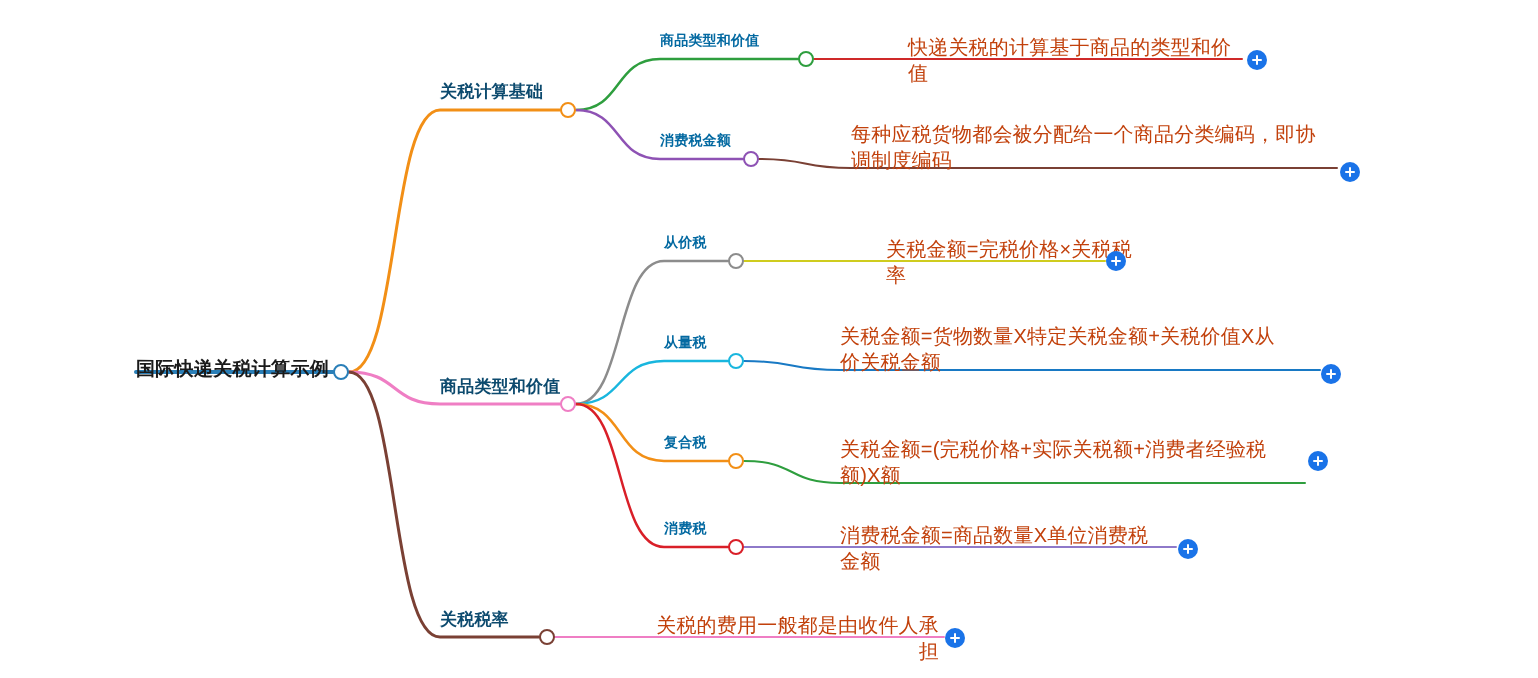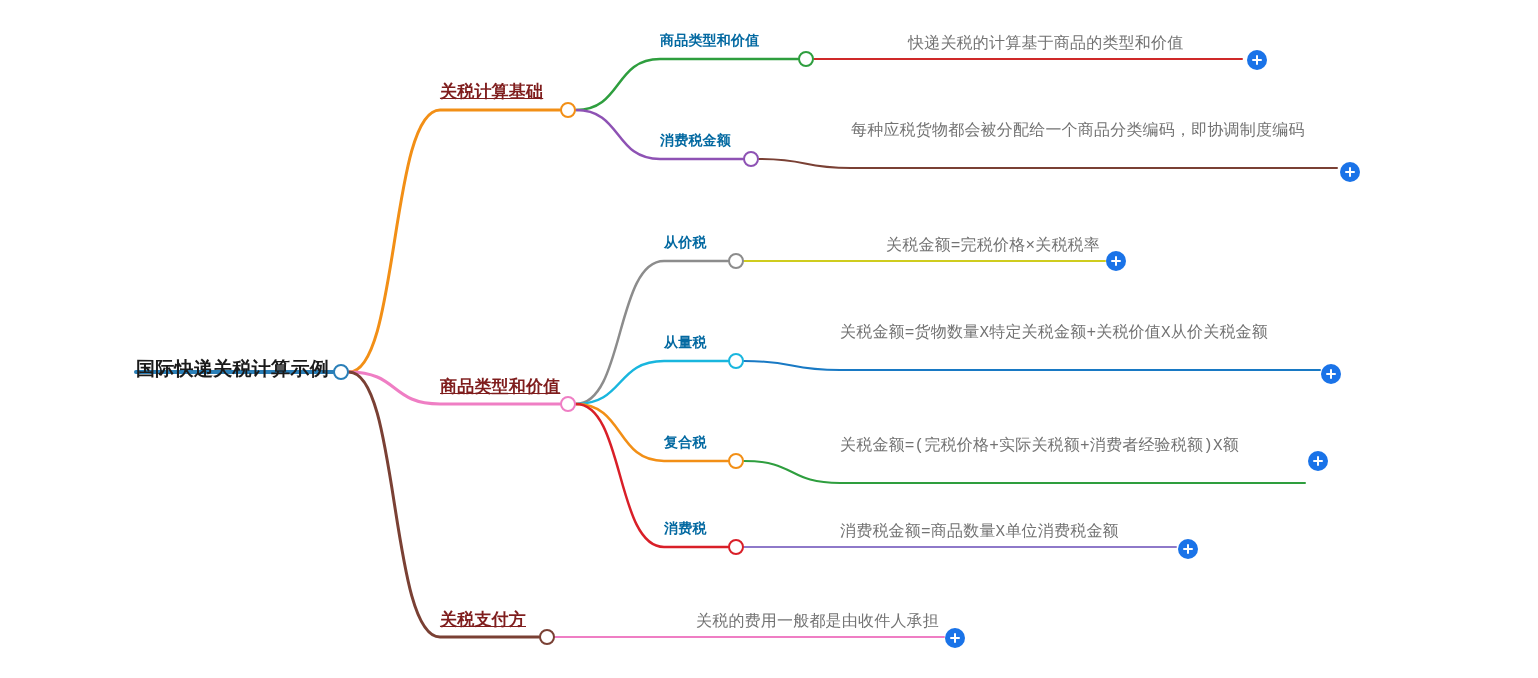--- a/index.html
+++ b/index.html
@@ -34,36 +34,34 @@
   }
   .root-label {
     font-size: 19px;
     font-weight: bold;
     color: #1a1a1a;
     letter-spacing: 0.3px;
   }
   .branch-label {
     font-size: 17px;
     font-weight: bold;
-    color: #7f1d1d;
+    color: #0c4a6e;
     letter-spacing: 0.2px;
-    text-decoration: underline;
   }
   .leaf-label {
     font-size: 14px;
     font-weight: bold;
     color: #0369a1;
     letter-spacing: 0.2px;
   }
   .desc-label {
-    font-size: 16px;
+    font-size: 20px;
     font-weight: normal;
-    color: #737373;
+    color: #c2410c;
     letter-spacing: 0.2px;
-    font-family: Liberation Mono, monospace;
   }
   .dot {
     position: absolute;
     border-radius: 50%;
     background: #ffffff;
     box-sizing: border-box;
   }
   .plus-btn {
     position: absolute;
     width: 20px;
@@ -140,18 +138,18 @@
       <div class="node-text desc-label" style="left: 840px; top: 323px; width: 453px; white-space: normal;">关税金额=货物数量X特定关税金额+关税价值X从价关税金额</div>
       <div class="plus-btn" style="left: 1321px; top: 364px;"></div>
       <div class="node-text leaf-label" style="left: 664px; top: 433px;">复合税</div>
       <div class="dot" style="left: 728px; top: 453px; width: 16px; height: 16px; border: 2px solid rgb(242, 143, 22);"></div>
       <div class="node-text desc-label" style="left: 840px; top: 436px; width: 452px; white-space: normal;">关税金额=(完税价格+实际关税额+消费者经验税额)X额</div>
       <div class="plus-btn" style="left: 1308px; top: 451px;"></div>
       <div class="node-text leaf-label" style="left: 664px; top: 519px;">消费税</div>
       <div class="dot" style="left: 728px; top: 539px; width: 16px; height: 16px; border: 2px solid rgb(217, 31, 40);"></div>
       <div class="node-text desc-label" style="left: 840px; top: 522px; width: 322px; white-space: normal;">消费税金额=商品数量X单位消费税金额</div>
       <div class="plus-btn" style="left: 1178px; top: 539px;"></div>
-      <div class="node-text branch-label" style="left: 440px; top: 609px;">关税支付方</div>
+      <div class="node-text branch-label" style="left: 440px; top: 609px;">关税税率</div>
       <div class="dot" style="left: 539px; top: 629px; width: 16px; height: 16px; border: 2px solid rgb(122, 64, 52);"></div>
       <div class="node-text desc-label" style="left: 646px; top: 612px; width: 293px; white-space: normal; text-align: right;">关税的费用一般都是由收件人承担</div>
       <div class="plus-btn" style="left: 945px; top: 628px;"></div>
     </div>
 </div>
 
 </body></html>

